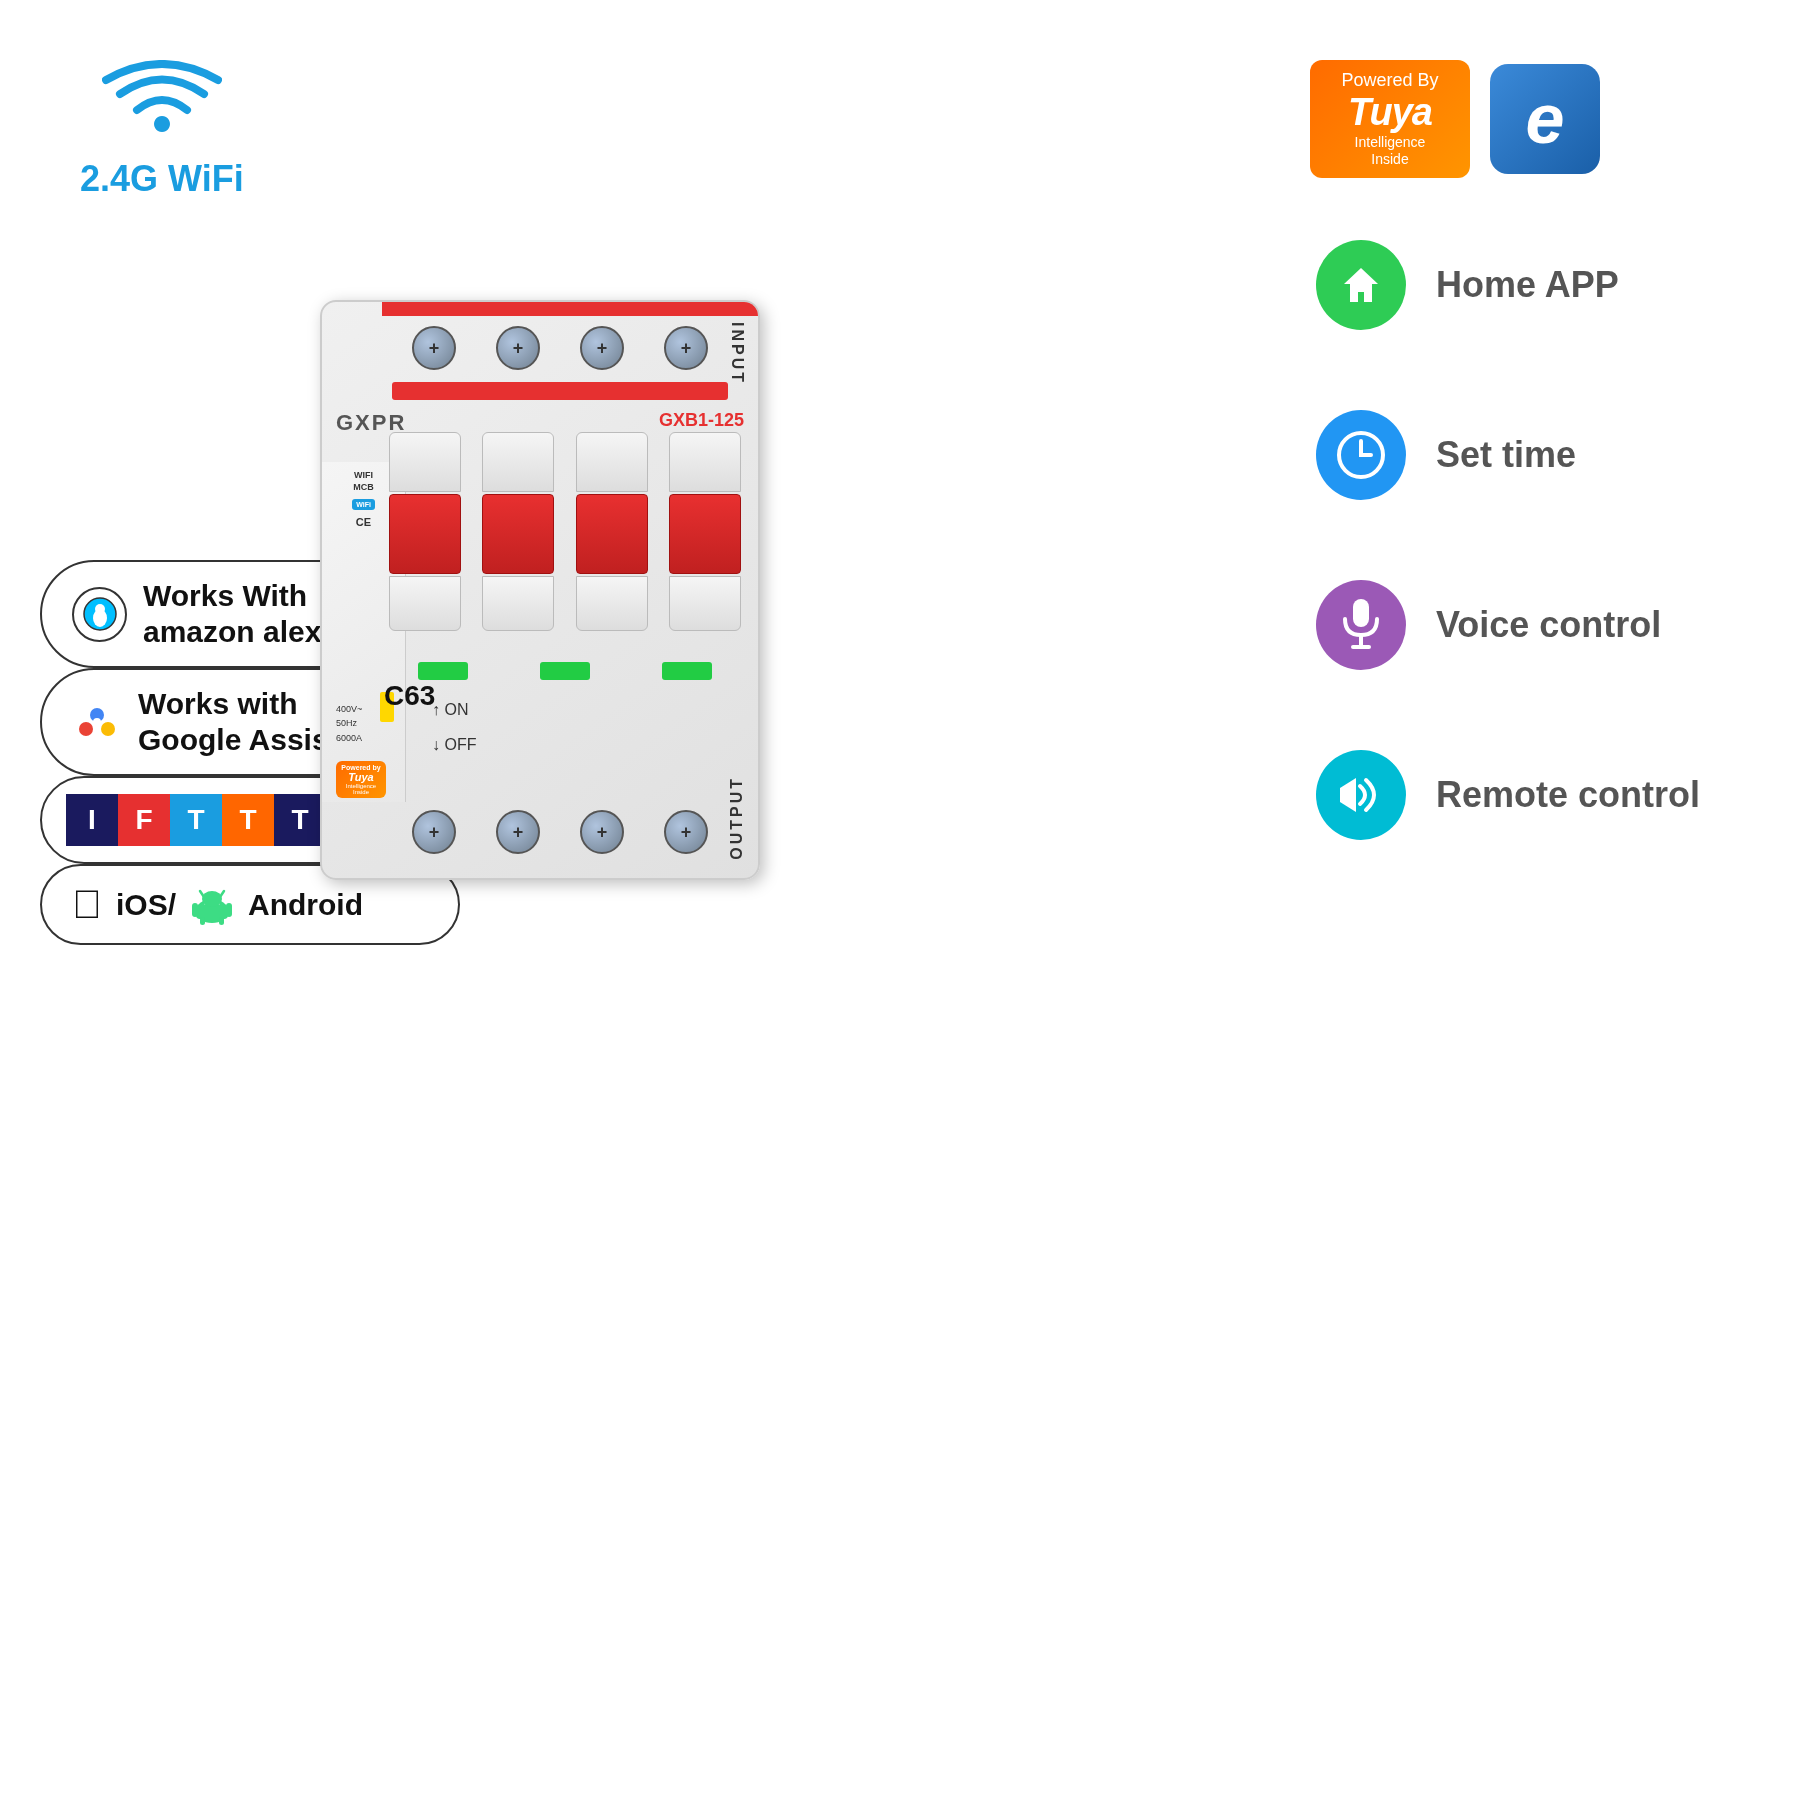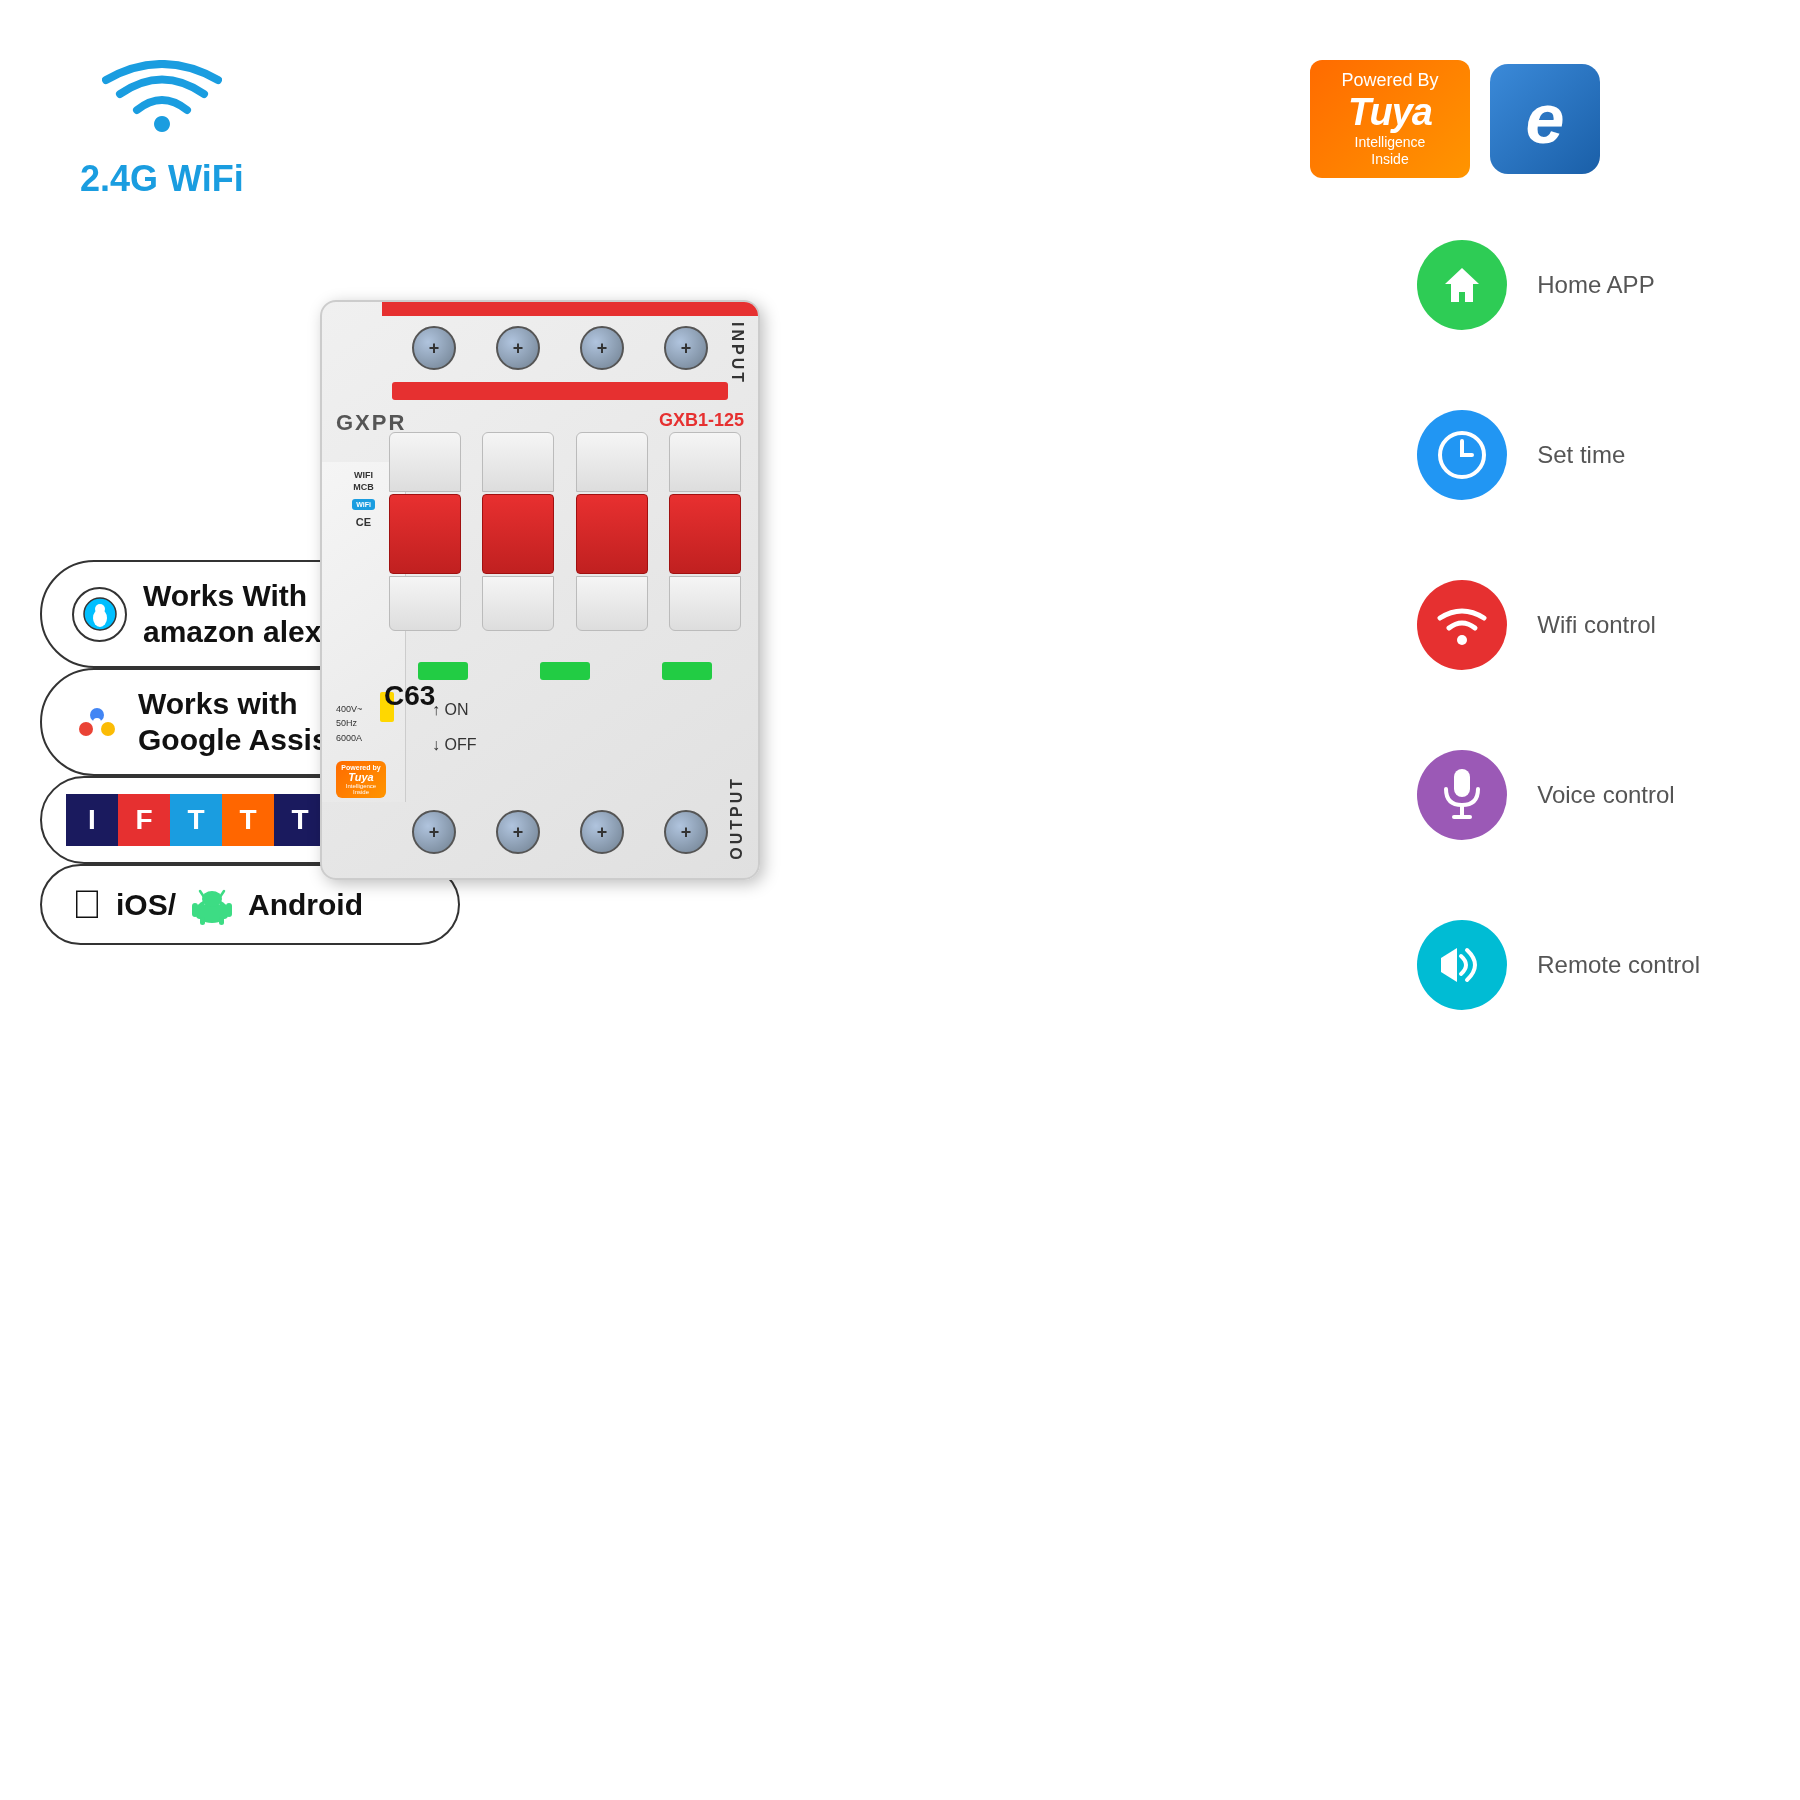--- a/index.html
+++ b/index.html
@@ -443,23 +443,23 @@
     .feature-circle {
       width: 90px;
       height: 90px;
       border-radius: 50%;
       display: flex;
       align-items: center;
       justify-content: center;
       flex-shrink: 0;
     }
     .feature-label {
-      font-size: 24px;
+      font-size: 36px;
       color: #555;
-      font-weight: normal;
+      font-weight: bold;
     }
     .circle-green { background: #2ecc55; }
     .circle-blue { background: #2196f3; }
     .circle-red { background: #e63030; }
     .circle-purple { background: #9b59b6; }
     .circle-cyan { background: #00bcd4; }
   </style>
 </head>
 <body>
 
@@ -639,30 +639,20 @@
   <div class="feature-item">
     <div class="feature-circle circle-blue">
       <svg width="56" height="56" viewBox="0 0 56 56">
         <circle cx="28" cy="28" r="22" fill="none" stroke="white" stroke-width="4"></circle>
         <path d="M28,14 L28,28 L38,28" stroke="white" stroke-width="4" stroke-linecap="round" fill="none"></path>
       </svg>
     </div>
     <span class="feature-label">Set time</span>
   </div>
 
-  <div class="feature-item">
-    <div class="feature-circle circle-red">
-      <svg width="54" height="42" viewBox="0 0 54 42">
-        <circle cx="27" cy="36" r="5" fill="white"></circle>
-        <path d="M14,24 Q27,14 40,24" fill="none" stroke="white" stroke-width="5" stroke-linecap="round"></path>
-        <path d="M5,14 Q27,0 49,14" fill="none" stroke="white" stroke-width="5" stroke-linecap="round"></path>
-      </svg>
-    </div>
-    <span class="feature-label">Wifi control</span>
-  </div>
 
   <div class="feature-item">
     <div class="feature-circle circle-purple">
       <svg width="40" height="56" viewBox="0 0 40 56">
         <rect x="12" y="2" width="16" height="28" rx="8" fill="white"></rect>
         <path d="M4,22 Q4,38 20,38 Q36,38 36,22" fill="none" stroke="white" stroke-width="4" stroke-linecap="round"></path>
         <line x1="20" y1="38" x2="20" y2="50" stroke="white" stroke-width="4" stroke-linecap="round"></line>
         <line x1="12" y1="50" x2="28" y2="50" stroke="white" stroke-width="4" stroke-linecap="round"></line>
       </svg>
     </div>

